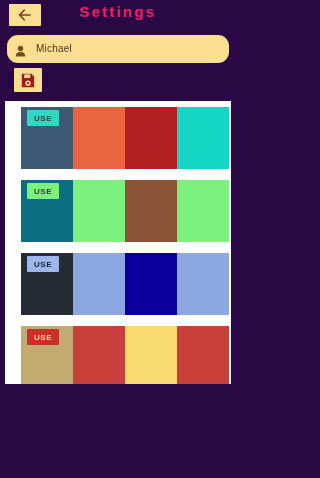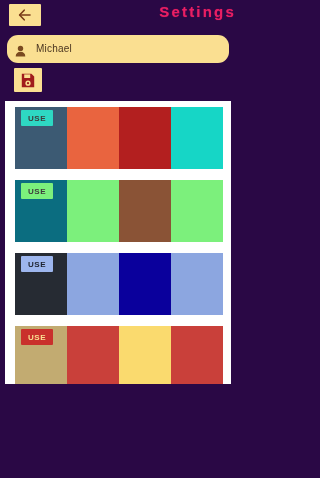--- a/index.html
+++ b/index.html
@@ -35,21 +35,21 @@
     justify-content: center;
     cursor: pointer;
     padding: 0;
   }
   .back-button svg { display: block; }
   .page-title {
     position: absolute;
     left: 0;
     top: 2px;
     width: 236px;
-    text-align: right;
+    text-align: center;
     color: #e91e63;
     font-size: 15px;
     font-weight: bold;
     letter-spacing: 2.2px;
     line-height: 20px;
     text-shadow: 0 0 1px rgba(233,30,99,0.6);
   }
 
   
   .name-field {
@@ -99,21 +99,21 @@
 
   
   .palette-container {
     position: absolute;
     left: 5px;
     top: 101px;
     width: 226px;
     height: 283px;
     background: #ffffff;
     box-sizing: border-box;
-    padding: 6px 10px;
+    padding: 6px 16px;
     overflow: hidden;
   }
   .palette-row {
     position: relative;
     width: 208px;
     height: 62px;
     margin-bottom: 11px;
     display: flex;
   }
   .palette-row:last-child { margin-bottom: 0; }

